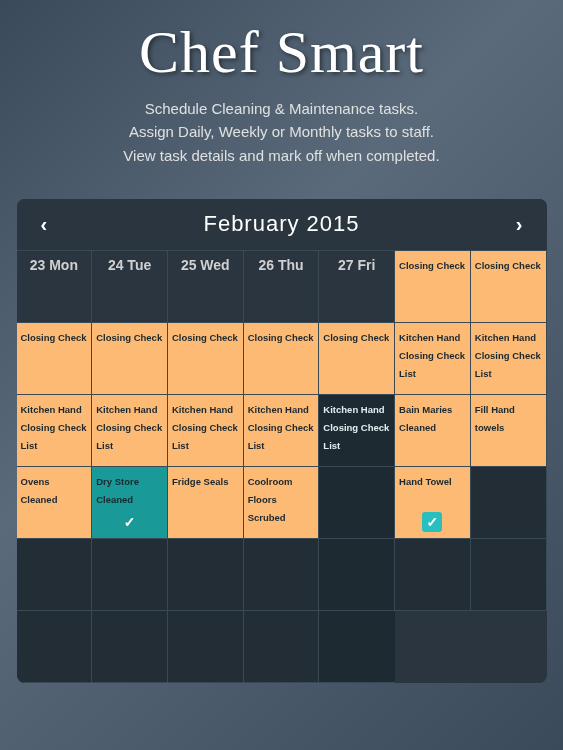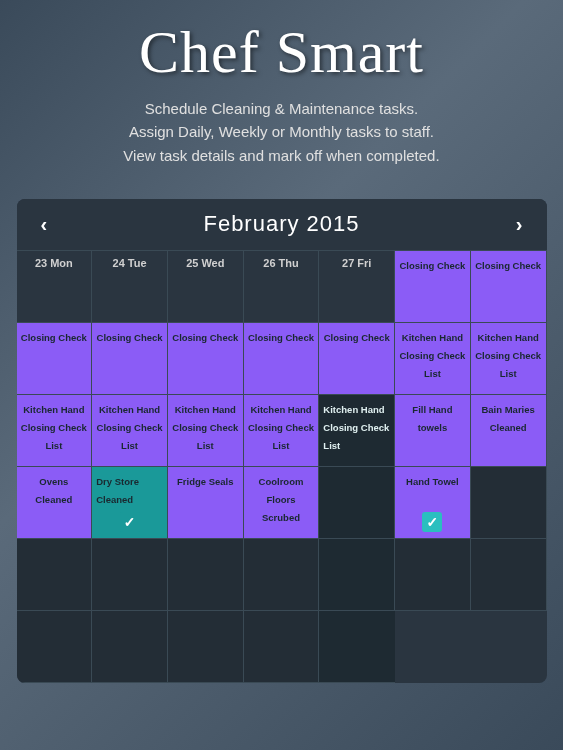--- a/index.html
+++ b/index.html
@@ -83,43 +83,42 @@
     
     .cal-grid {
       display: grid;
       grid-template-columns: repeat(7, 1fr);
       border-top: 1px solid #3a4a55;
     }
 
     .day-header {
       background: #2a3540;
       color: #d0d0d0;
-      font-size: 11px;
+      font-size: 14px;
       font-weight: 600;
       text-align: center;
       padding: 6px 2px 5px;
       border-right: 1px solid #3a4a55;
       border-bottom: 1px solid #3a4a55;
     }
     .day-header:last-child { border-right: none; }
 
     .cal-cell {
       min-height: 72px;
       border-right: 1px solid #3a4a55;
       border-bottom: 1px solid #3a4a55;
       padding: 4px 4px 4px 4px;
       vertical-align: top;
       position: relative;
       background: #2e3e4a;
     }
     .cal-cell:last-child { border-right: none; }
 
     .cal-cell.teal {
-      background: #8b5cf6;
-      text-align: center;
+      background: #fdba74;
     }
 
     .cal-cell.teal-dark {
       background: #1a9999;
     }
 
     .cal-cell.dark {
       background: #1e2a32;
     }
 
@@ -213,22 +212,22 @@
       <div class="cal-cell teal"><span class="task-text">Closing Check</span></div>
 
       <div class="cal-cell teal"><span class="task-text">Kitchen Hand Closing Check List</span></div>
       <div class="cal-cell teal"><span class="task-text">Kitchen Hand Closing Check List</span></div>
       <div class="cal-cell teal"><span class="task-text">Kitchen Hand Closing Check List</span></div>
       <div class="cal-cell teal"><span class="task-text">Kitchen Hand Closing Check List</span></div>
       <div class="cal-cell teal"><span class="task-text">Kitchen Hand Closing Check List</span></div>
       <div class="cal-cell teal"><span class="task-text">Kitchen Hand Closing Check List</span></div>
       <div class="cal-cell dark"><span class="task-text white">Kitchen Hand Closing Check List</span></div>
 
+      <div class="cal-cell teal"><span class="task-text">Bain Maries Cleaned</span></div>
       <div class="cal-cell teal"><span class="task-text">Fill Hand towels</span></div>
-      <div class="cal-cell teal"><span class="task-text">Bain Maries Cleaned</span></div>
       <div class="cal-cell teal"><span class="task-text">Ovens Cleaned</span></div>
       <div class="cal-cell teal-dark" style="position:relative">
         <span class="task-text">Dry Store Cleaned</span>
         <div class="checkmark-dark">✓</div>
       </div>
       <div class="cal-cell teal"><span class="task-text">Fridge Seals</span></div>
       <div class="cal-cell teal"><span class="task-text">Coolroom Floors Scrubed</span></div>
       <div class="cal-cell dark"></div>
 
       <div class="cal-cell teal" style="position:relative; min-height:72px;">

